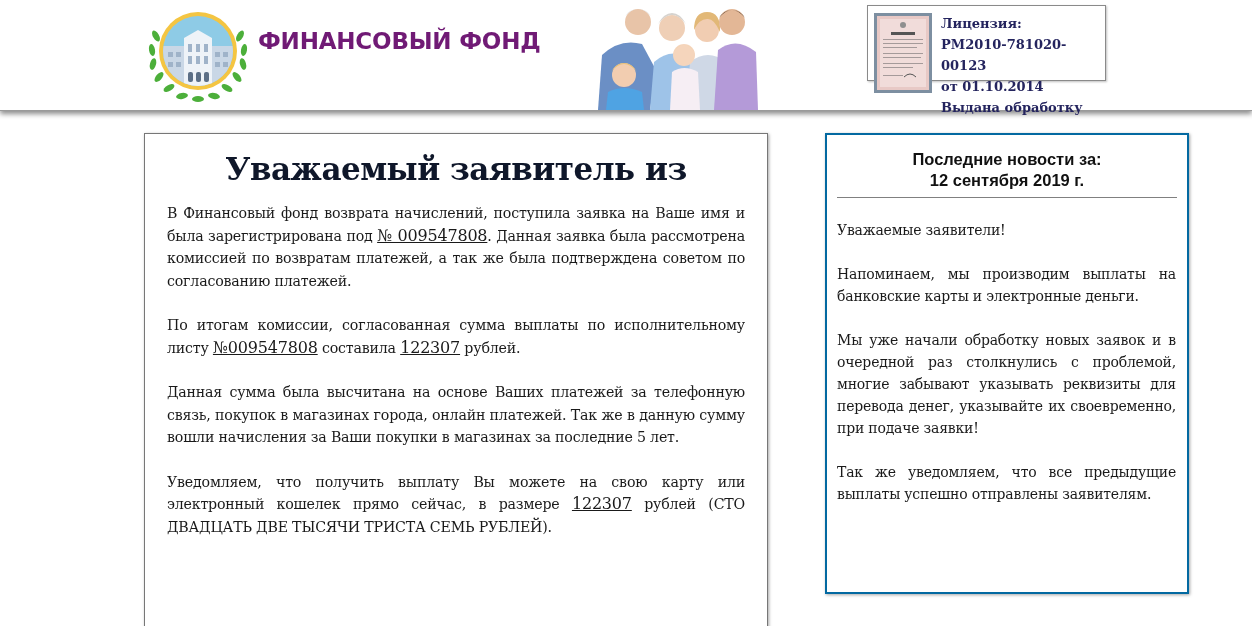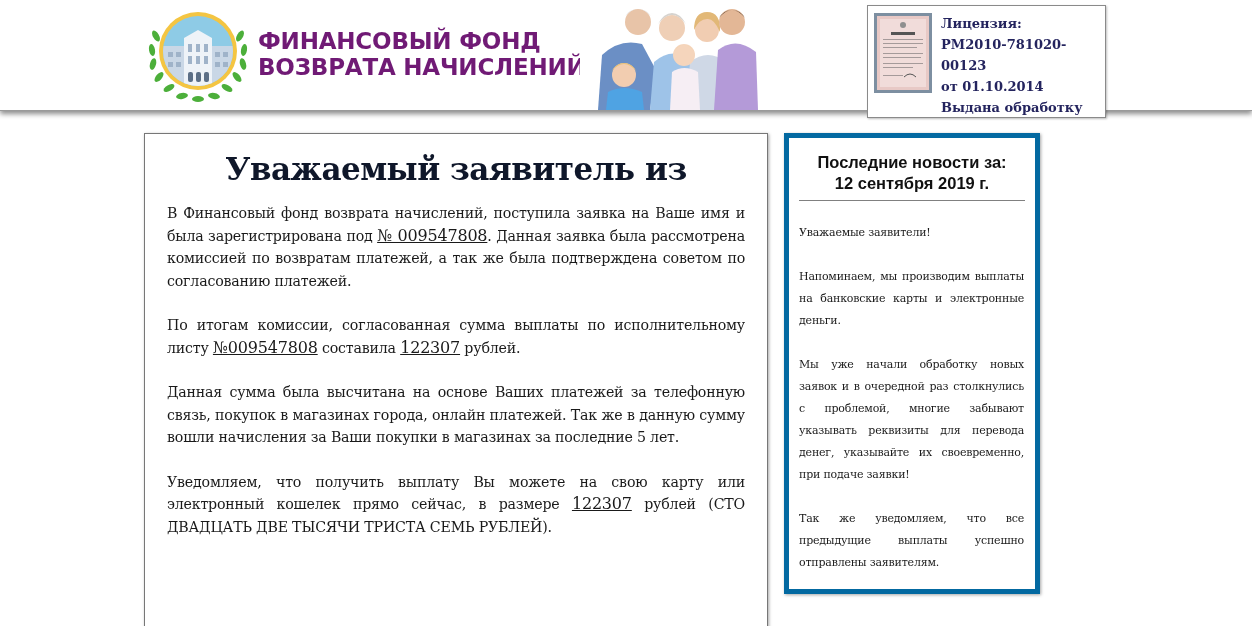--- a/index.html
+++ b/index.html
@@ -15,21 +15,21 @@
   }
   .logo { position: absolute; left: 148px; top: 6px; width: 100px; height: 96px; }
   .brand {
     position: absolute; left: 258px; top: 28px;
     font-family: "DejaVu Sans", sans-serif; font-weight: bold;
     font-size: 23px; line-height: 26px; color: #701a75; letter-spacing: -0.2px;
   }
   .family { position: absolute; left: 580px; top: 0; width: 180px; height: 110px; }
 
   .license {
-    position: absolute; left: 867px; top: 5px; width: 239px; height: 113px;
+    position: absolute; left: 867px; top: 5px; width: 239px; height: 76px;
     border: 1px solid #8a8a8a; background: #fff;
     box-shadow: 1px 1px 2px rgba(0,0,0,0.25);
   }
   .license-img { position: absolute; left: 6px; top: 7px; width: 58px; height: 80px; }
   .license-text {
     position: absolute; left: 73px; top: 7px;
     font-family: "DejaVu Serif", serif; font-weight: bold;
     font-size: 13px; line-height: 21px; color: #24245e;
   }
 
@@ -44,33 +44,33 @@
     font-size: 31px; line-height: 46px; color: #0f172a; letter-spacing: -0.5px;
     margin-bottom: 10px;
   }
   .main-p {
     font-family: "DejaVu Serif", serif; font-size: 14.2px; line-height: 22.5px;
     text-align: justify; color: #1a1a1a; margin-bottom: 22px; letter-spacing: -0.2px;
   }
   .num { text-decoration: underline; font-size: 16px; }
 
   .side-box {
-    position: absolute; left: 784px; top: 133px; width: 256px; height: 461px;
-    border: 5px solid #0369a1; background: #fff;
+    position: absolute; left: 825px; top: 133px; width: 364px; height: 461px;
+    border: 2px solid #0369a1; background: #fff;
     box-shadow: 1px 1px 3px rgba(0,0,0,0.35);
   }
   .side-title {
     margin: 14px 10px 0 10px; padding-bottom: 6px;
     text-align: center; font-family: "Liberation Sans", sans-serif; font-weight: bold;
     font-size: 16.5px; line-height: 21px; color: #111;
     border-bottom: 1px solid #808080;
   }
   .side-body { padding: 21px 11px 0 10px; }
   .side-p {
-    font-family: "DejaVu Serif", serif; font-size: 11px; line-height: 22px;
+    font-family: "DejaVu Serif", serif; font-size: 14px; line-height: 22px;
     text-align: justify; color: #1a1a1a; margin-bottom: 22px; letter-spacing: -0.2px;
   }
 </style>
 </head>
 <body>
 
 <div class="header">
   <svg class="logo" viewBox="0 0 100 96">
     <g fill="#4caf3a">
       <ellipse cx="8" cy="30" rx="3" ry="6" transform="rotate(-30 8 30)"></ellipse>
@@ -115,21 +115,20 @@
       <g fill="#5c6f86">
         <rect x="40" y="66" width="5" height="10" rx="2"></rect>
         <rect x="48" y="66" width="5" height="10" rx="2"></rect>
         <rect x="56" y="66" width="5" height="10" rx="2"></rect>
       </g>
     </g>
   </svg>
 
   <div class="brand">
     <div>ФИНАНСОВЫЙ ФОНД</div>
-    <div>ВОЗВРАТА НАЧИСЛЕНИЙ</div>
   </div>
 
   <svg class="family" viewBox="0 0 180 110">
     <rect x="0" y="0" width="180" height="110" fill="#ffffff"></rect>
 
     <circle cx="58" cy="22" r="13" fill="#e8c4a8"></circle>
     <path d="M45 16 Q58 2 71 16 Q66 9 58 9 Q50 9 45 16Z" fill="#dcdcdc"></path>
     <path d="M18 110 L22 55 Q40 38 62 44 L76 70 L70 110Z" fill="#6b8fc5"></path>
 
     <circle cx="92" cy="28" r="13" fill="#efcfb6"></circle>

